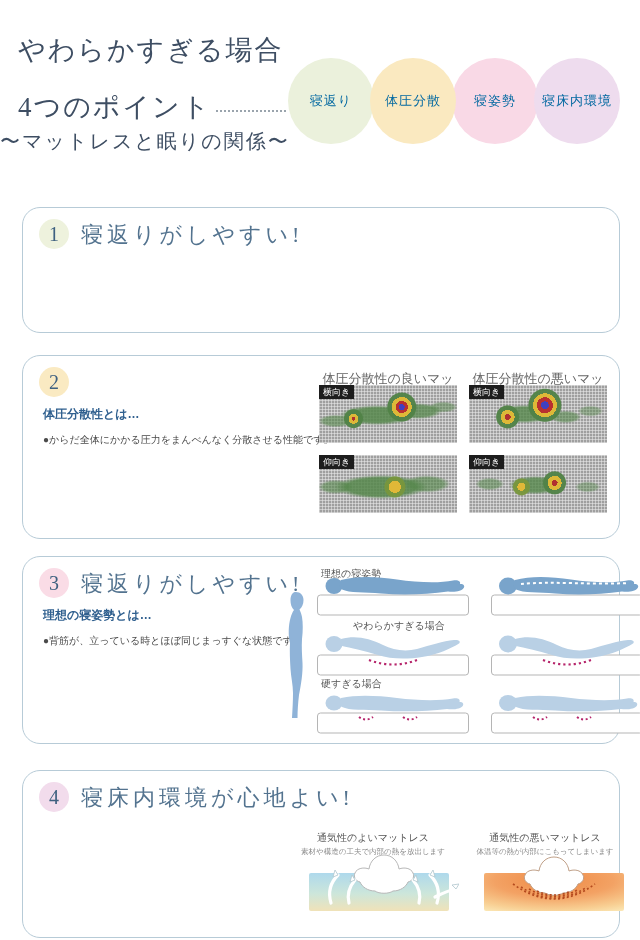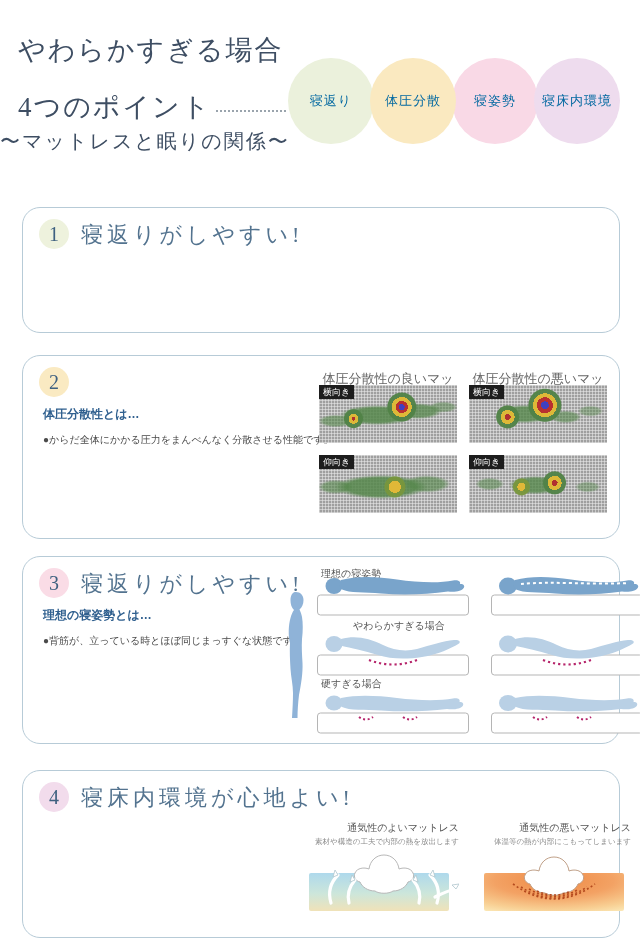--- a/index.html
+++ b/index.html
@@ -73,21 +73,21 @@
       repeating-linear-gradient(90deg,rgba(235,235,235,.55) 0 1px,transparent 1px 3px);}
   
   .pose-label{position:absolute;font-size:10px;color:#555;}
   #pl1{left:298px;top:10px;} #pl2{left:298px;top:62px;margin-left:32px;} #pl3{left:298px;top:120px;font-family:Liberation Mono, monospace;}
   .pose-cell{position:absolute;width:152px;height:46px;}
   #pc1a{left:294px;top:14px;} #pc1b{left:468px;top:14px;}
   #pc2a{left:294px;top:74px;} #pc2b{left:468px;top:74px;}
   #pc3a{left:294px;top:132px;} #pc3b{left:468px;top:132px;}
   #standing{position:absolute;left:250px;top:34px;}
   
-  .air-cap{position:absolute;top:50px;width:172px;text-align:right;}
+  .air-cap{position:absolute;top:60px;width:172px;text-align:center;}
   .air-cap .t{font-size:10px;color:#555;}
   .air-cap .s{font-size:7.5px;color:#8a8a8a;margin-top:2px;}
   #cap-good{left:264px;} #cap-bad{left:436px;}
   .air-svg{position:absolute;top:78px;width:150px;height:64px;}
   #air-good{left:286px;} #air-bad{left:456px;}
 </style>
 </head>
 <body>
 
 <div class="page">

